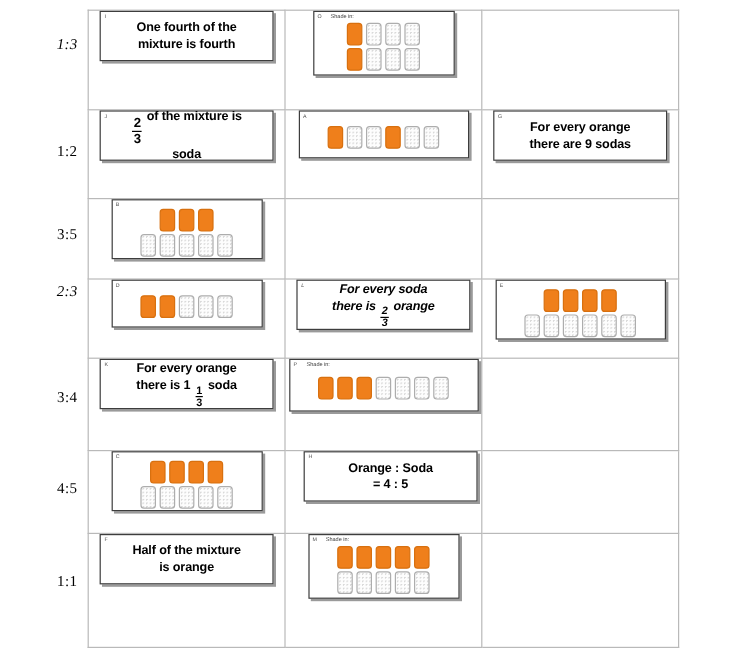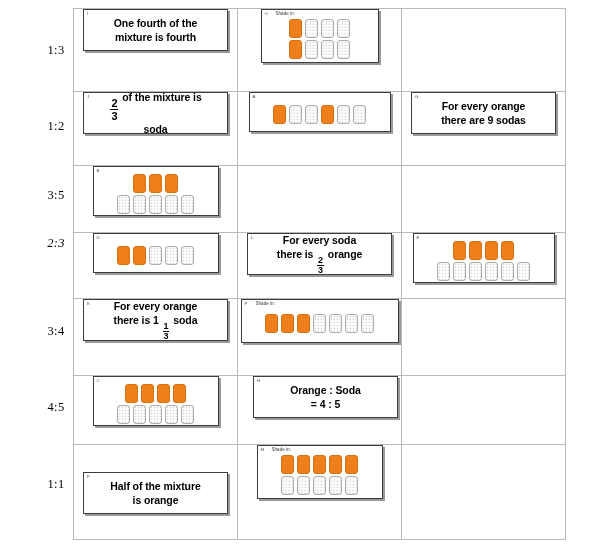--- a/index.html
+++ b/index.html
@@ -123,21 +123,21 @@
       0 0/3px 3px,
       #fdfdfd;
     border:1px solid #adadad;
   }
 </style>
 </head>
 <body>
 
 <div id="stage">
   <div id="ratios">
-      <div class="ratio-label" style="top: 43px;">1:3</div>
+      <div class="ratio-label" style="top: 30px; font-style: italic;">1:3</div>
       <div class="ratio-label" style="top: 118.5px;">1:2</div>
       <div class="ratio-label" style="top: 188px;">3:5</div>
       <div class="ratio-label" style="top: 236px; font-style: italic;">2:3</div>
       <div class="ratio-label" style="top: 324px;">3:4</div>
       <div class="ratio-label" style="top: 400px;">4:5</div>
       <div class="ratio-label" style="top: 477px;">1:1</div>
     </div>
   <table class="match" id="grid">
     <tbody id="grid-body">
         <tr>
@@ -257,21 +257,21 @@
                     <div class="tile off"></div>
                     <div class="tile off"></div>
                     <div class="tile off"></div>
                   </div>
                 </div>
               </div>
             </div>
           </td>
           <td class="c2" style="height: 65px;">
             <div class="cellwrap" style="height: 65px;">
-              <div class="card" style="width: 145px; height: 42px;">
+              <div class="card" style="width: 145px; height: 42px; font-style: italic;">
                 <span class="tag">L</span>
                 <div class="txt">For every soda</div>
                 <div class="txt">there is <span class="frac">
                     <span class="num">2</span>
                     <span class="den">3</span>
                   </span> orange</div>
               </div>
             </div>
           </td>
           <td class="c3" style="height: 65px;">
@@ -366,21 +366,21 @@
               </div>
             </div>
           </td>
           <td class="c3" style="height: 68px;">
             <div class="cellwrap" style="height: 68px;"></div>
           </td>
         </tr>
         <tr>
           <td class="c1" style="height: 94px;">
             <div class="cellwrap" style="height: 94px;">
-              <div class="card" style="width: 145px; height: 42px; margin-top: 27px;">
+              <div class="card" style="width: 145px; height: 42px;">
                 <span class="tag">F</span>
                 <div class="txt">Half of the mixture</div>
                 <div class="txt">is orange</div>
               </div>
             </div>
           </td>
           <td class="c2" style="height: 94px;">
             <div class="cellwrap" style="height: 94px;">
               <div class="card" style="width: 126px; height: 54px;">
                 <span class="tag">M</span>

